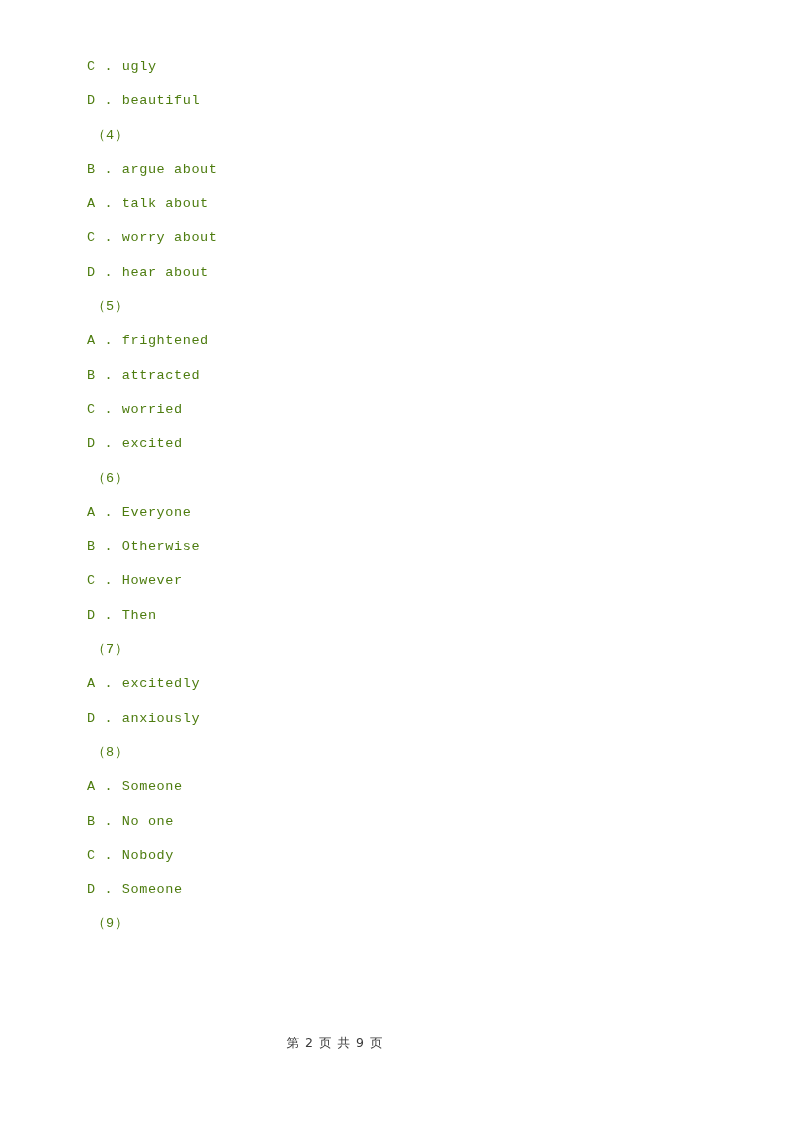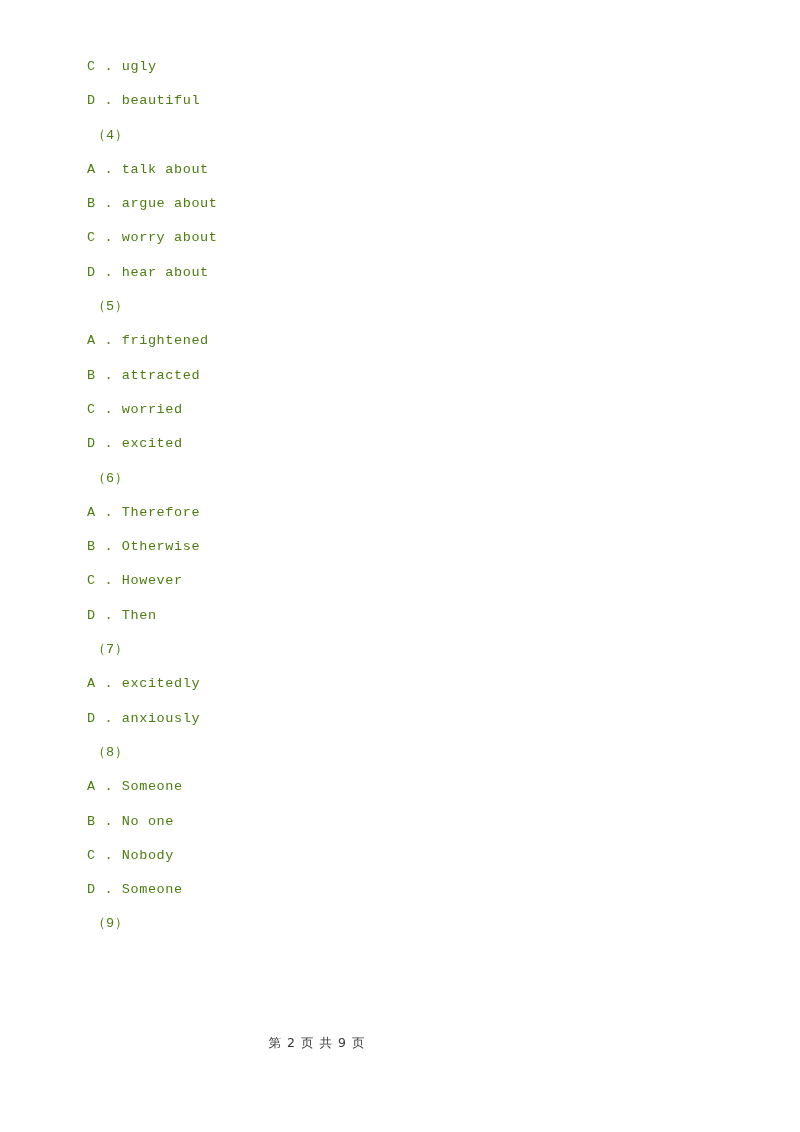--- a/index.html
+++ b/index.html
@@ -39,52 +39,52 @@
     white-space: pre;
   }
   .line.option {
     padding-left: 0px;
   }
   .line.qnum {
     padding-left: 5px;
   }
   #footer {
     position: absolute;
-    left: 0;
+    left: 18px;
     top: 1032px;
     width: 634px;
     text-align: center;
     font-size: 12.5px;
     line-height: 22px;
     color: #3a3a3a;
     font-family: "DejaVu Sans", "Liberation Sans", sans-serif;
     letter-spacing: 1px;
     white-space: pre;
   }
 </style>
 </head>
 <body>
 
 <div id="page">
 
   <div id="content">
       <div class="line option">C . ugly</div>
       <div class="line option">D . beautiful</div>
       <div class="line qnum">（4）</div>
+      <div class="line option">B . argue about</div>
       <div class="line option">A . talk about</div>
-      <div class="line option">B . argue about</div>
       <div class="line option">C . worry about</div>
       <div class="line option">D . hear about</div>
       <div class="line qnum">（5）</div>
       <div class="line option">A . frightened</div>
       <div class="line option">B . attracted</div>
       <div class="line option">C . worried</div>
       <div class="line option">D . excited</div>
       <div class="line qnum">（6）</div>
-      <div class="line option">A . Therefore</div>
+      <div class="line option">A . Everyone</div>
       <div class="line option">B . Otherwise</div>
       <div class="line option">C . However</div>
       <div class="line option">D . Then</div>
       <div class="line qnum">（7）</div>
       <div class="line option">A . excitedly</div>
       <div class="line option">D . anxiously</div>
       <div class="line qnum">（8）</div>
       <div class="line option">A . Someone</div>
       <div class="line option">B . No one</div>
       <div class="line option">C . Nobody</div>

